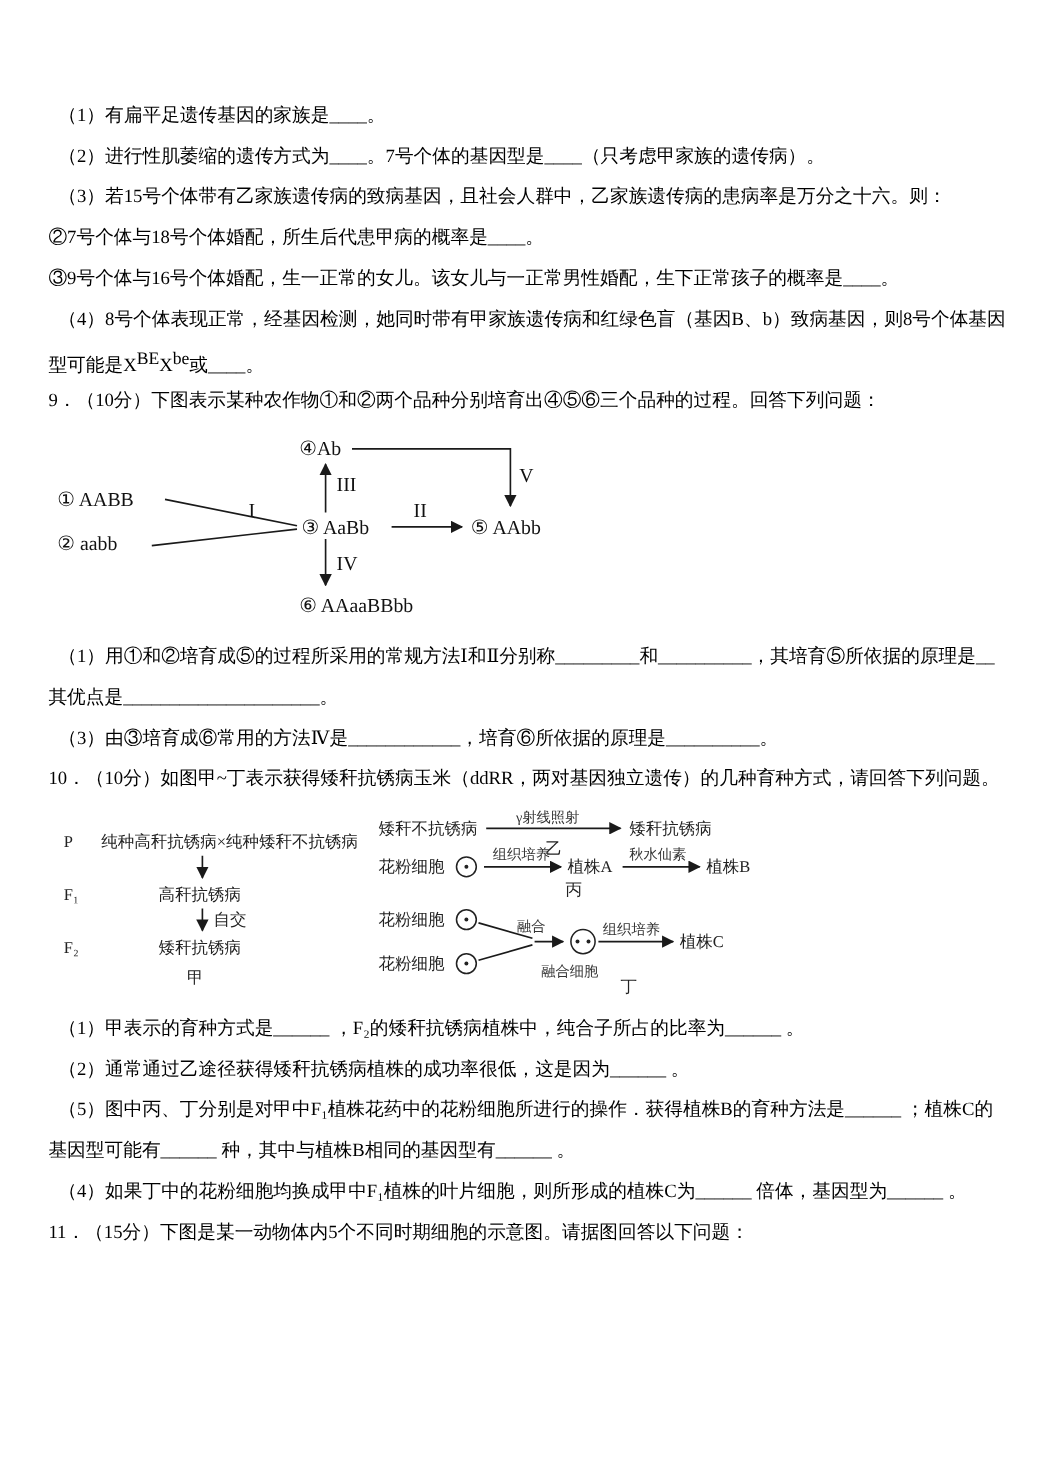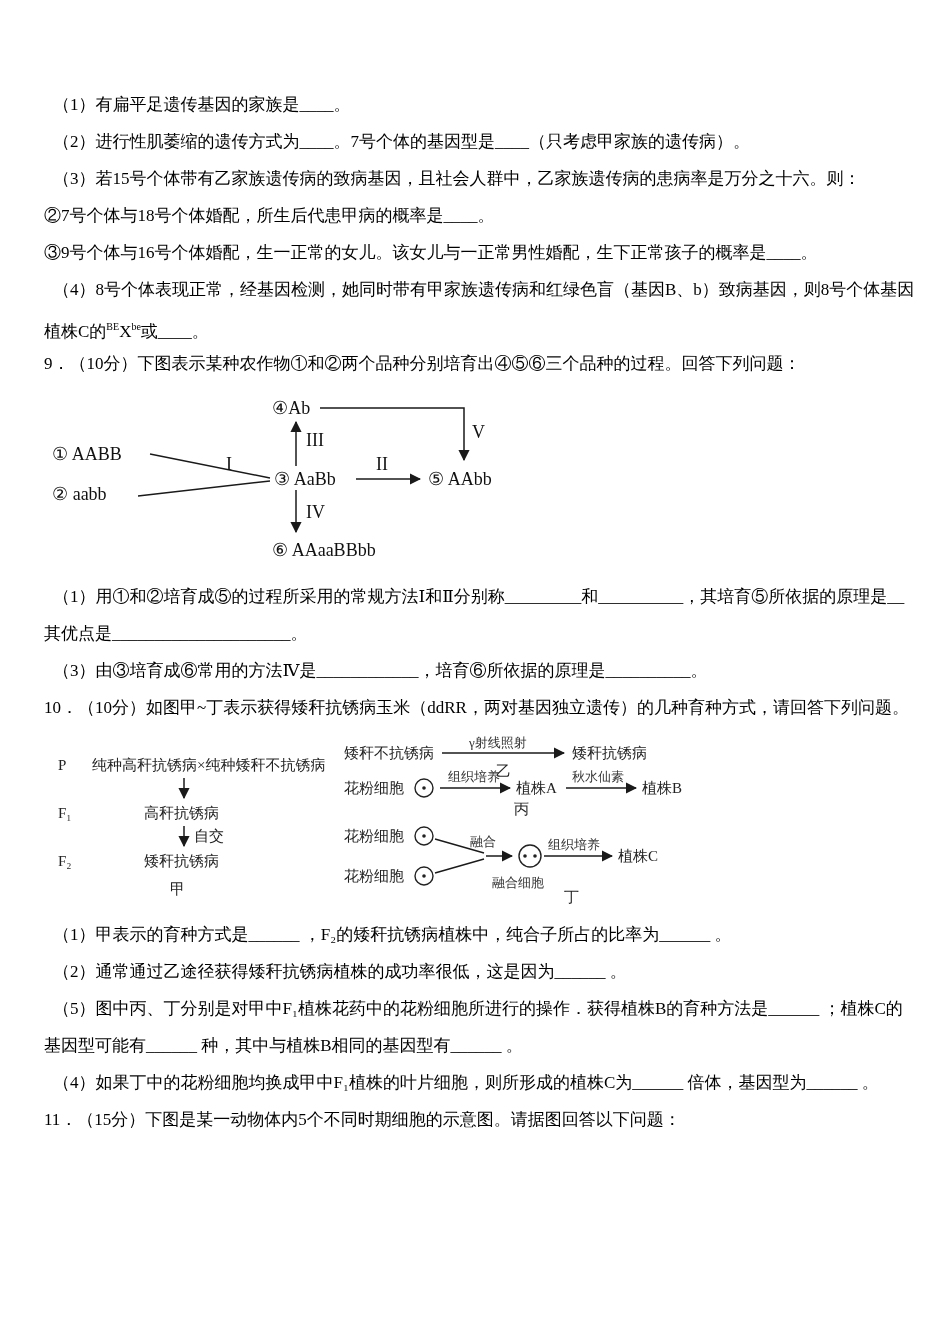--- a/index.html
+++ b/index.html
@@ -5,21 +5,21 @@
   * { margin:0; padding:0; box-sizing:border-box; }
   html,body { background:#ffffff; }
   .page {
     width:950px; min-height:1344px; background:#ffffff; color:#000;
     font-family:"Liberation Serif","DejaVu Serif",serif;
     font-size:17px; padding:86px 44px 30px 44px;
     overflow:hidden; position:relative;
   }
   .line { line-height:37px; height:37px; white-space:nowrap; }
   .ind { padding-left:9px; }
-  sup { font-size:10px; }
+  sup { font-size:16px; }
   .fig { display:block; }
   .fig1 { margin:4px 0 2px 0; }
   .fig2 { margin:10px 0 2px 0; }
   svg text { font-family:"Liberation Serif","DejaVu Serif",serif; fill:#111; }
   .fig1 text { font-size:18px; }
   .fig2 text { font-size:15px; fill:#222; }
   .fig2 text.small { font-size:13px; fill:#333; }
   .ln { stroke:#1a1a1a; stroke-width:1.5; fill:none; }
   .cell { fill:none; stroke:#222; stroke-width:1.4; }
   .dot { fill:#222; stroke:none; }
@@ -28,21 +28,21 @@
 <body>
 
 <div class="page">
 
   <p class="line ind">（1）有扁平足遗传基因的家族是____。</p>
   <p class="line ind">（2）进行性肌萎缩的遗传方式为____。7号个体的基因型是____（只考虑甲家族的遗传病）。</p>
   <p class="line ind">（3）若15号个体带有乙家族遗传病的致病基因，且社会人群中，乙家族遗传病的患病率是万分之十六。则：</p>
   <p class="line">②7号个体与18号个体婚配，所生后代患甲病的概率是____。</p>
   <p class="line">③9号个体与16号个体婚配，生一正常的女儿。该女儿与一正常男性婚配，生下正常孩子的概率是____。</p>
   <p class="line ind">（4）8号个体表现正常，经基因检测，她同时带有甲家族遗传病和红绿色盲（基因B、b）致病基因，则8号个体基因</p>
-  <p class="line"><span>植株C的</span><sup>BE</sup><span>X</span><sup>be</sup><span>或____。</span></p>
+  <p class="line"><span>型可能是X</span><sup>BE</sup><span>X</span><sup>be</sup><span>或____。</span></p>
   <p class="line">9．（10分）下图表示某种农作物①和②两个品种分别培育出④⑤⑥三个品种的过程。回答下列问题：</p>
 
   <svg class="fig fig1" width="520" height="190" viewBox="0 0 520 190">
     <defs>
       <marker id="ah1" viewBox="0 0 10 10" refX="9" refY="5" markerWidth="7.5" markerHeight="7.5" orient="auto">
         <path d="M0,0 L10,5 L0,10 z" fill="#1a1a1a"></path>
       </marker>
     </defs>
     <text x="228" y="28">④Ab</text>
     <polyline class="ln" points="276,22 420,22 420,74" marker-end="url(#ah1)"></polyline>

